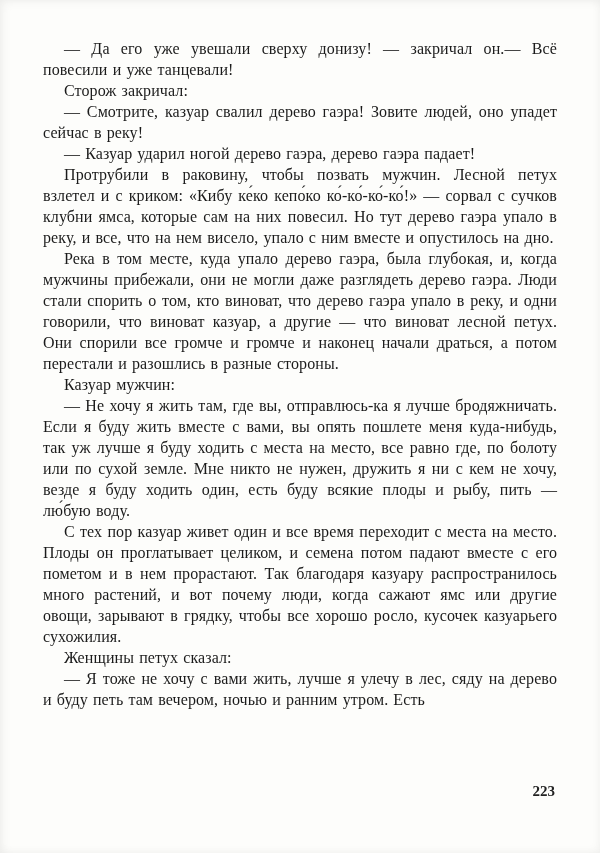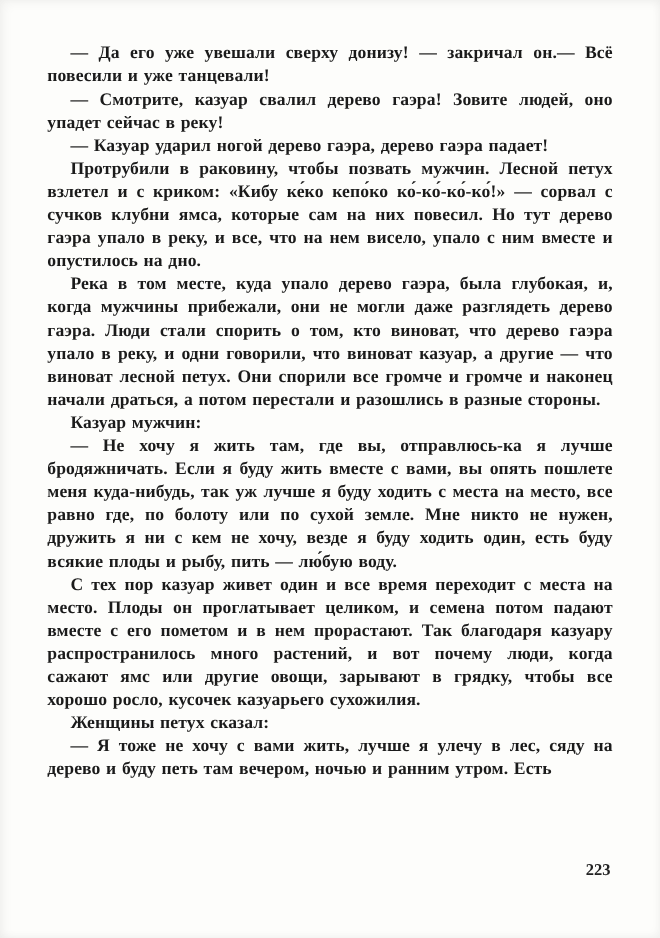--- a/index.html
+++ b/index.html
@@ -24,40 +24,41 @@
     width: 514px;
     text-align: justify;
     hyphens: auto;
     -webkit-hyphens: auto;
   }
   .para {
     margin: 0;
     padding: 0;
     font-size: 16px;
     line-height: 21px;
-    font-weight: 700;
+    font-weight: 400;
     text-indent: 21px;
     word-spacing: 1px;
     letter-spacing: 0.1px;
   }
   .page-number {
     position: absolute;
     top: 783px;
     right: 45px;
     font-size: 15px;
     font-weight: 600;
     color: #222222;
   }
 </style>
 </head>
 <body>
 
 <div class="page">
   <div class="text-block">
       <p class="para">— Да его уже увешали сверху донизу! — закричал он.— Всё повесили и уже танцевали!</p>
+      <p class="para">Сторож закричал:</p>
       <p class="para">— Смотрите, казуар свалил дерево гаэра! Зовите людей, оно упадет сейчас в реку!</p>
       <p class="para">— Казуар ударил ногой дерево гаэра, дерево гаэра падает!</p>
       <p class="para">Протрубили в раковину, чтобы позвать мужчин. Лесной петух взлетел и с криком: «Кибу ке́ко кепо́ко ко́-ко́-ко́-ко́!» — сорвал с сучков клубни ямса, которые сам на них повесил. Но тут дерево гаэра упало в реку, и все, что на нем висело, упало с ним вместе и опустилось на дно.</p>
       <p class="para">Река в том месте, куда упало дерево гаэра, была глубокая, и, когда мужчины прибежали, они не могли даже разглядеть дерево гаэра. Люди стали спорить о том, кто виноват, что дерево гаэра упало в реку, и одни говорили, что виноват казуар, а другие — что виноват лесной петух. Они спорили все громче и громче и наконец начали драться, а потом перестали и разошлись в разные стороны.</p>
       <p class="para">Казуар мужчин:</p>
       <p class="para">— Не хочу я жить там, где вы, отправлюсь-ка я лучше бродяжничать. Если я буду жить вместе с вами, вы опять пошлете меня куда-нибудь, так уж лучше я буду ходить с места на место, все равно где, по болоту или по сухой земле. Мне никто не нужен, дружить я ни с кем не хочу, везде я буду ходить один, есть буду всякие плоды и рыбу, пить — лю́бую воду.</p>
       <p class="para">С тех пор казуар живет один и все время переходит с места на место. Плоды он проглатывает целиком, и семена потом падают вместе с его пометом и в нем прорастают. Так благодаря казуару распространилось много растений, и вот почему люди, когда сажают ямс или другие овощи, зарывают в грядку, чтобы все хорошо росло, кусочек казуарьего сухожилия.</p>
       <p class="para">Женщины петух сказал:</p>
       <p class="para">— Я тоже не хочу с вами жить, лучше я улечу в лес, сяду на дерево и буду петь там вечером, ночью и ранним утром. Есть</p>
     </div>

